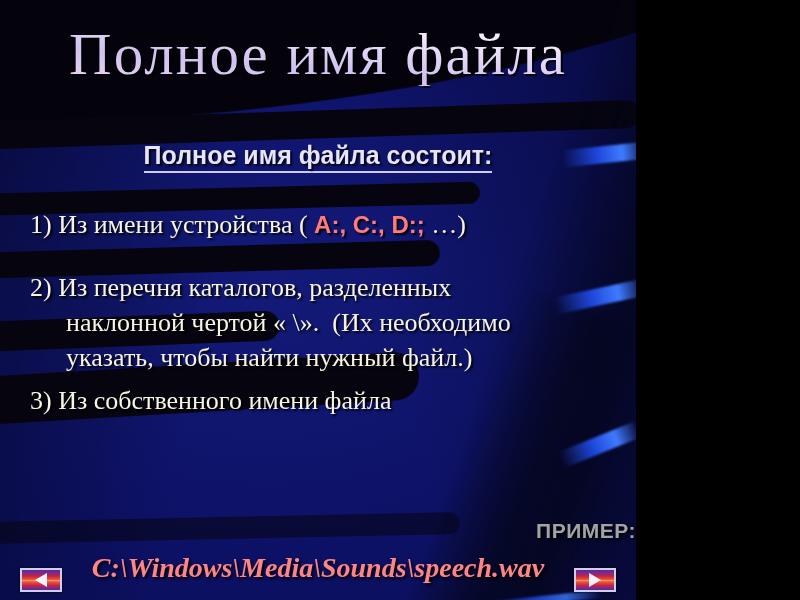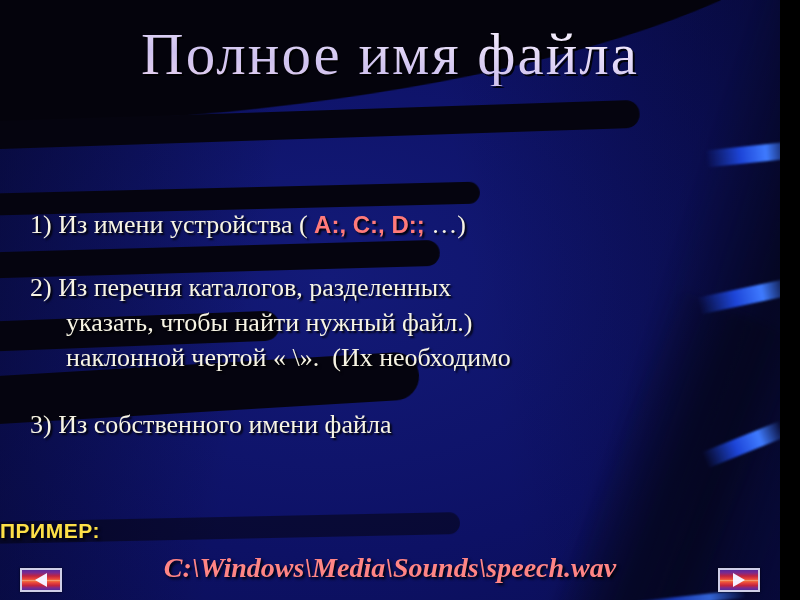--- a/index.html
+++ b/index.html
@@ -3,21 +3,21 @@
 <meta charset="utf-8">
 <title>Полное имя файла</title>
 <style>
   html, body {
     margin: 0;
     padding: 0;
     background: #000;
   }
   #slide {
     position: relative;
-    width: 780px;
+    width: 636px;
     height: 600px;
     overflow: hidden;
     background: #0b1060;
     font-family: "Liberation Serif", serif;
     user-select: none;
   }
 
   
   .bg-base {
     position: absolute;
@@ -129,33 +129,33 @@
     text-shadow: 2px 2px 2px rgba(0,0,0,0.9);
     margin-bottom: 7px;
   }
   .item .line { display: block; white-space: pre; }
   .item .ind1 { padding-left: 36px; }
   .item .ind2 { padding-left: 68px; }
   .hl-red   { color: #ff7a7a; font-family: "Liberation Sans", sans-serif; font-weight: bold; font-size: 24px; text-align: center; }
   .hl-lilac { color: #edd2f4; }
 
   #item1 { margin-bottom: 30px; }
-  #item2 { margin-bottom: 32px; line-height: 1.35; }
+  #item2 { margin-bottom: 8px; line-height: 1.35; }
   #item3 { line-height: 1.38; }
 
   
   .example-label {
     position: absolute;
     left: 0; right: 0; top: 519px;
-    text-align: left;
+    text-align: right;
     font-family: "Liberation Sans", sans-serif;
     font-weight: bold;
     font-size: 21px;
     letter-spacing: 0.5px;
-    color: #fde047;
+    color: #a3a3a3;
     text-shadow: 2px 2px 3px rgba(0,0,0,0.9);
   }
   .example-path {
     position: absolute;
     left: 0; right: 0; top: 552px;
     text-align: center;
     font-family: "Liberation Serif", serif;
     font-weight: bold;
     font-style: italic;
     font-size: 28px;
@@ -205,31 +205,34 @@
   <div class="swoosh sw7"></div>
   <div class="dark-band"></div>
   <div class="dark-band2"></div>
   <div class="streak st1"></div>
   <div class="streak st2"></div>
   <div class="streak st3"></div>
   <div class="streak st4"></div>
 
   <div class="title">Полное имя файла</div>
 
+  <div class="subtitle">
+    <span>Полное имя файла состоит:</span>
+  </div>
 
   <div class="body-list">
 
     <div class="item" id="item1">
       <span class="line"><span>1) Из имени устройства ( </span><span class="hl-red">A:, C:, D:;</span><span> …)</span></span>
     </div>
 
     <div class="item" id="item2">
       <span class="line">2) Из перечня каталогов, разделенных</span>
+      <span class="line ind1">наклонной чертой « \».  (Их необходимо</span>
       <span class="line ind1">указать, чтобы найти нужный файл.)</span>
-      <span class="line ind1">наклонной чертой « \».  (Их необходимо</span>
     </div>
 
     <div class="item" id="item3">
       <span class="line">3) Из собственного имени файла</span>
     </div>
   </div>
 
   <div class="example-label">ПРИМЕР:</div>
   <div class="example-path">C:\Windows\Media\Sounds\speech.wav</div>
 

